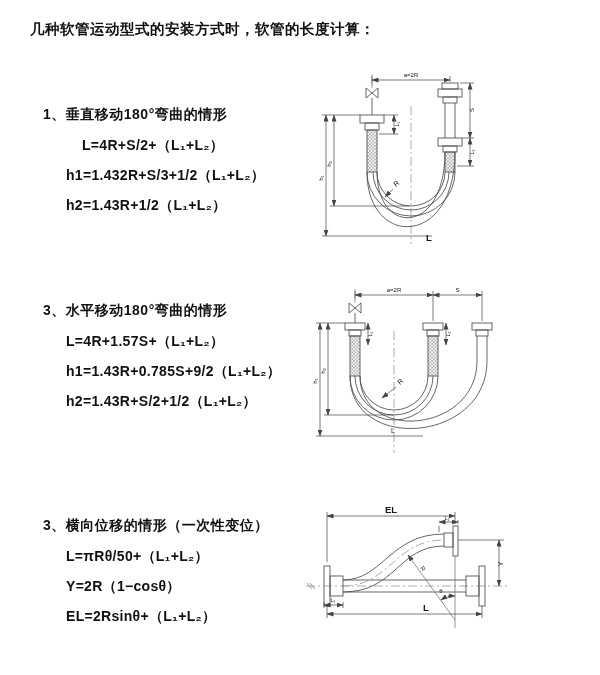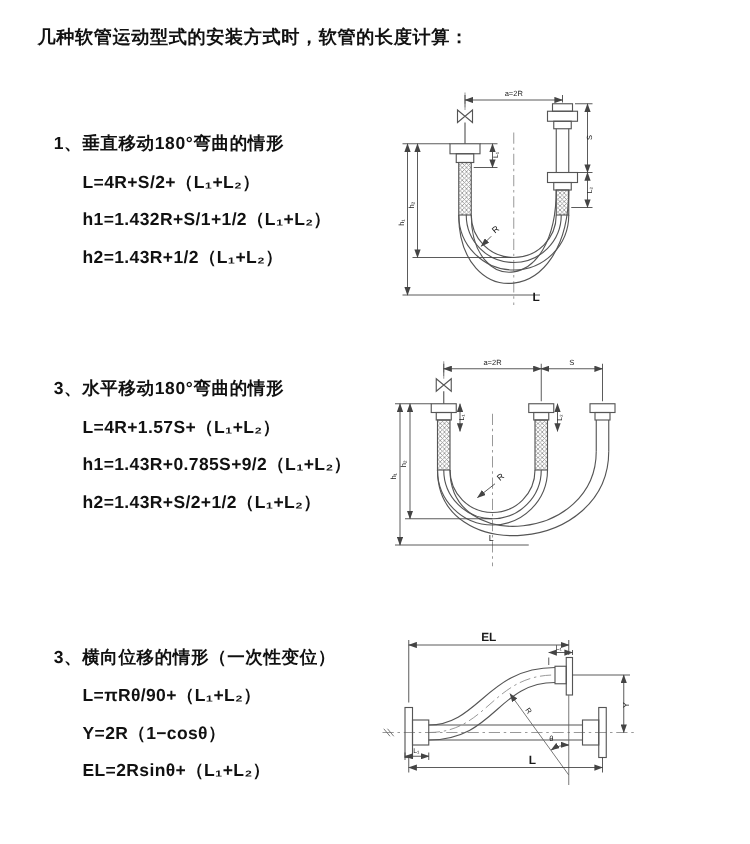--- a/index.html
+++ b/index.html
@@ -6,21 +6,21 @@
   body{
     width:600px;height:675px;position:relative;background:#ffffff;
     font-family:"Liberation Sans","DejaVu Sans",sans-serif;color:#111;
     overflow:hidden;
   }
   .abs{position:absolute;}
   .title{left:30px;top:20px;font-size:14.5px;font-weight:bold;letter-spacing:.5px;}
   .heading{font-size:14px;font-weight:bold;letter-spacing:.5px;white-space:nowrap;text-align:right;}
   .formula{font-size:14px;font-weight:bold;letter-spacing:.3px;white-space:nowrap;}
   
-  .s1h{left:43px;top:106px;} .s1f0{left:66px;top:137px;} .s1f1{left:66px;top:167px;} .s1f2{left:66px;top:197px;}
+  .s1h{left:43px;top:106px;} .s1f0{left:82px;top:137px;} .s1f1{left:66px;top:167px;} .s1f2{left:66px;top:197px;}
   
   .s2h{left:43px;top:302px;} .s2f0{left:66px;top:333px;} .s2f1{left:66px;top:363px;} .s2f2{left:66px;top:393px;}
   
   .s3h{left:43px;top:517px;} .s3f0{left:66px;top:548px;} .s3f1{left:66px;top:578px;text-align:center;} .s3f2{left:66px;top:608px;}
   .d1{left:312px;top:66px;} .d2{left:308px;top:281px;} .d3{left:298px;top:500px;}
   svg{overflow:visible;}
   svg text{font-family:"Liberation Sans","DejaVu Sans",sans-serif;fill:#1a1a1a;}
   .ln{stroke:#555;stroke-width:.9;fill:none;}
   .thin{stroke:#666;stroke-width:.7;fill:none;}
   .dim{stroke:#444;stroke-width:.7;fill:none;}
@@ -28,30 +28,30 @@
   .hatchbox{stroke:#555;stroke-width:.9;}
   .lblS{font-size:6px;} .lblXS{font-size:5.5px;} .lblM{font-size:7px;} .lblL{font-size:9.5px;font-weight:bold;}
 </style>
 </head>
 <body>
 
 <div class="abs title">几种软管运动型式的安装方式时，软管的长度计算：</div>
 
 <div class="abs heading s1h">1、垂直移动180°弯曲的情形</div>
 <div class="abs formula s1f0">L=4R+S/2+（L₁+L₂）</div>
-<div class="abs formula s1f1">h1=1.432R+S/1+1/2（L₁+L₂）</div>
+<div class="abs formula s1f1">h1=1.432R+S/3+1/2（L₁+L₂）</div>
 <div class="abs formula s1f2">h2=1.43R+1/2（L₁+L₂）</div>
 
 <div class="abs heading s2h">3、水平移动180°弯曲的情形</div>
 <div class="abs formula s2f0">L=4R+1.57S+（L₁+L₂）</div>
 <div class="abs formula s2f1">h1=1.43R+0.785S+9/2（L₁+L₂）</div>
 <div class="abs formula s2f2">h2=1.43R+S/2+1/2（L₁+L₂）</div>
 
 <div class="abs heading s3h">3、横向位移的情形（一次性变位）</div>
-<div class="abs formula s3f0">L=πRθ/90+（L₁+L₂）</div>
+<div class="abs formula s3f0">L=πRθ/50+（L₁+L₂）</div>
 <div class="abs formula s3f1">Y=2R（1−cosθ）</div>
 <div class="abs formula s3f2">EL=2Rsinθ+（L₁+L₂）</div>
 
 <svg class="abs d1" width="200" height="192" viewBox="0 0 200 192">
   <defs>
     <marker id="d1a" markerUnits="userSpaceOnUse" markerWidth="7" markerHeight="5" refX="6.5" refY="2.5" orient="auto-start-reverse">
       <path d="M0,0 L7,2.5 L0,5 Z" fill="#444"></path>
     </marker>
     <pattern id="d1h" patternUnits="userSpaceOnUse" width="3.4" height="3.4">
       <path d="M0,0 L3.4,3.4 M3.4,0 L0,3.4" stroke="#8d8d8d" stroke-width="0.6"></path>

